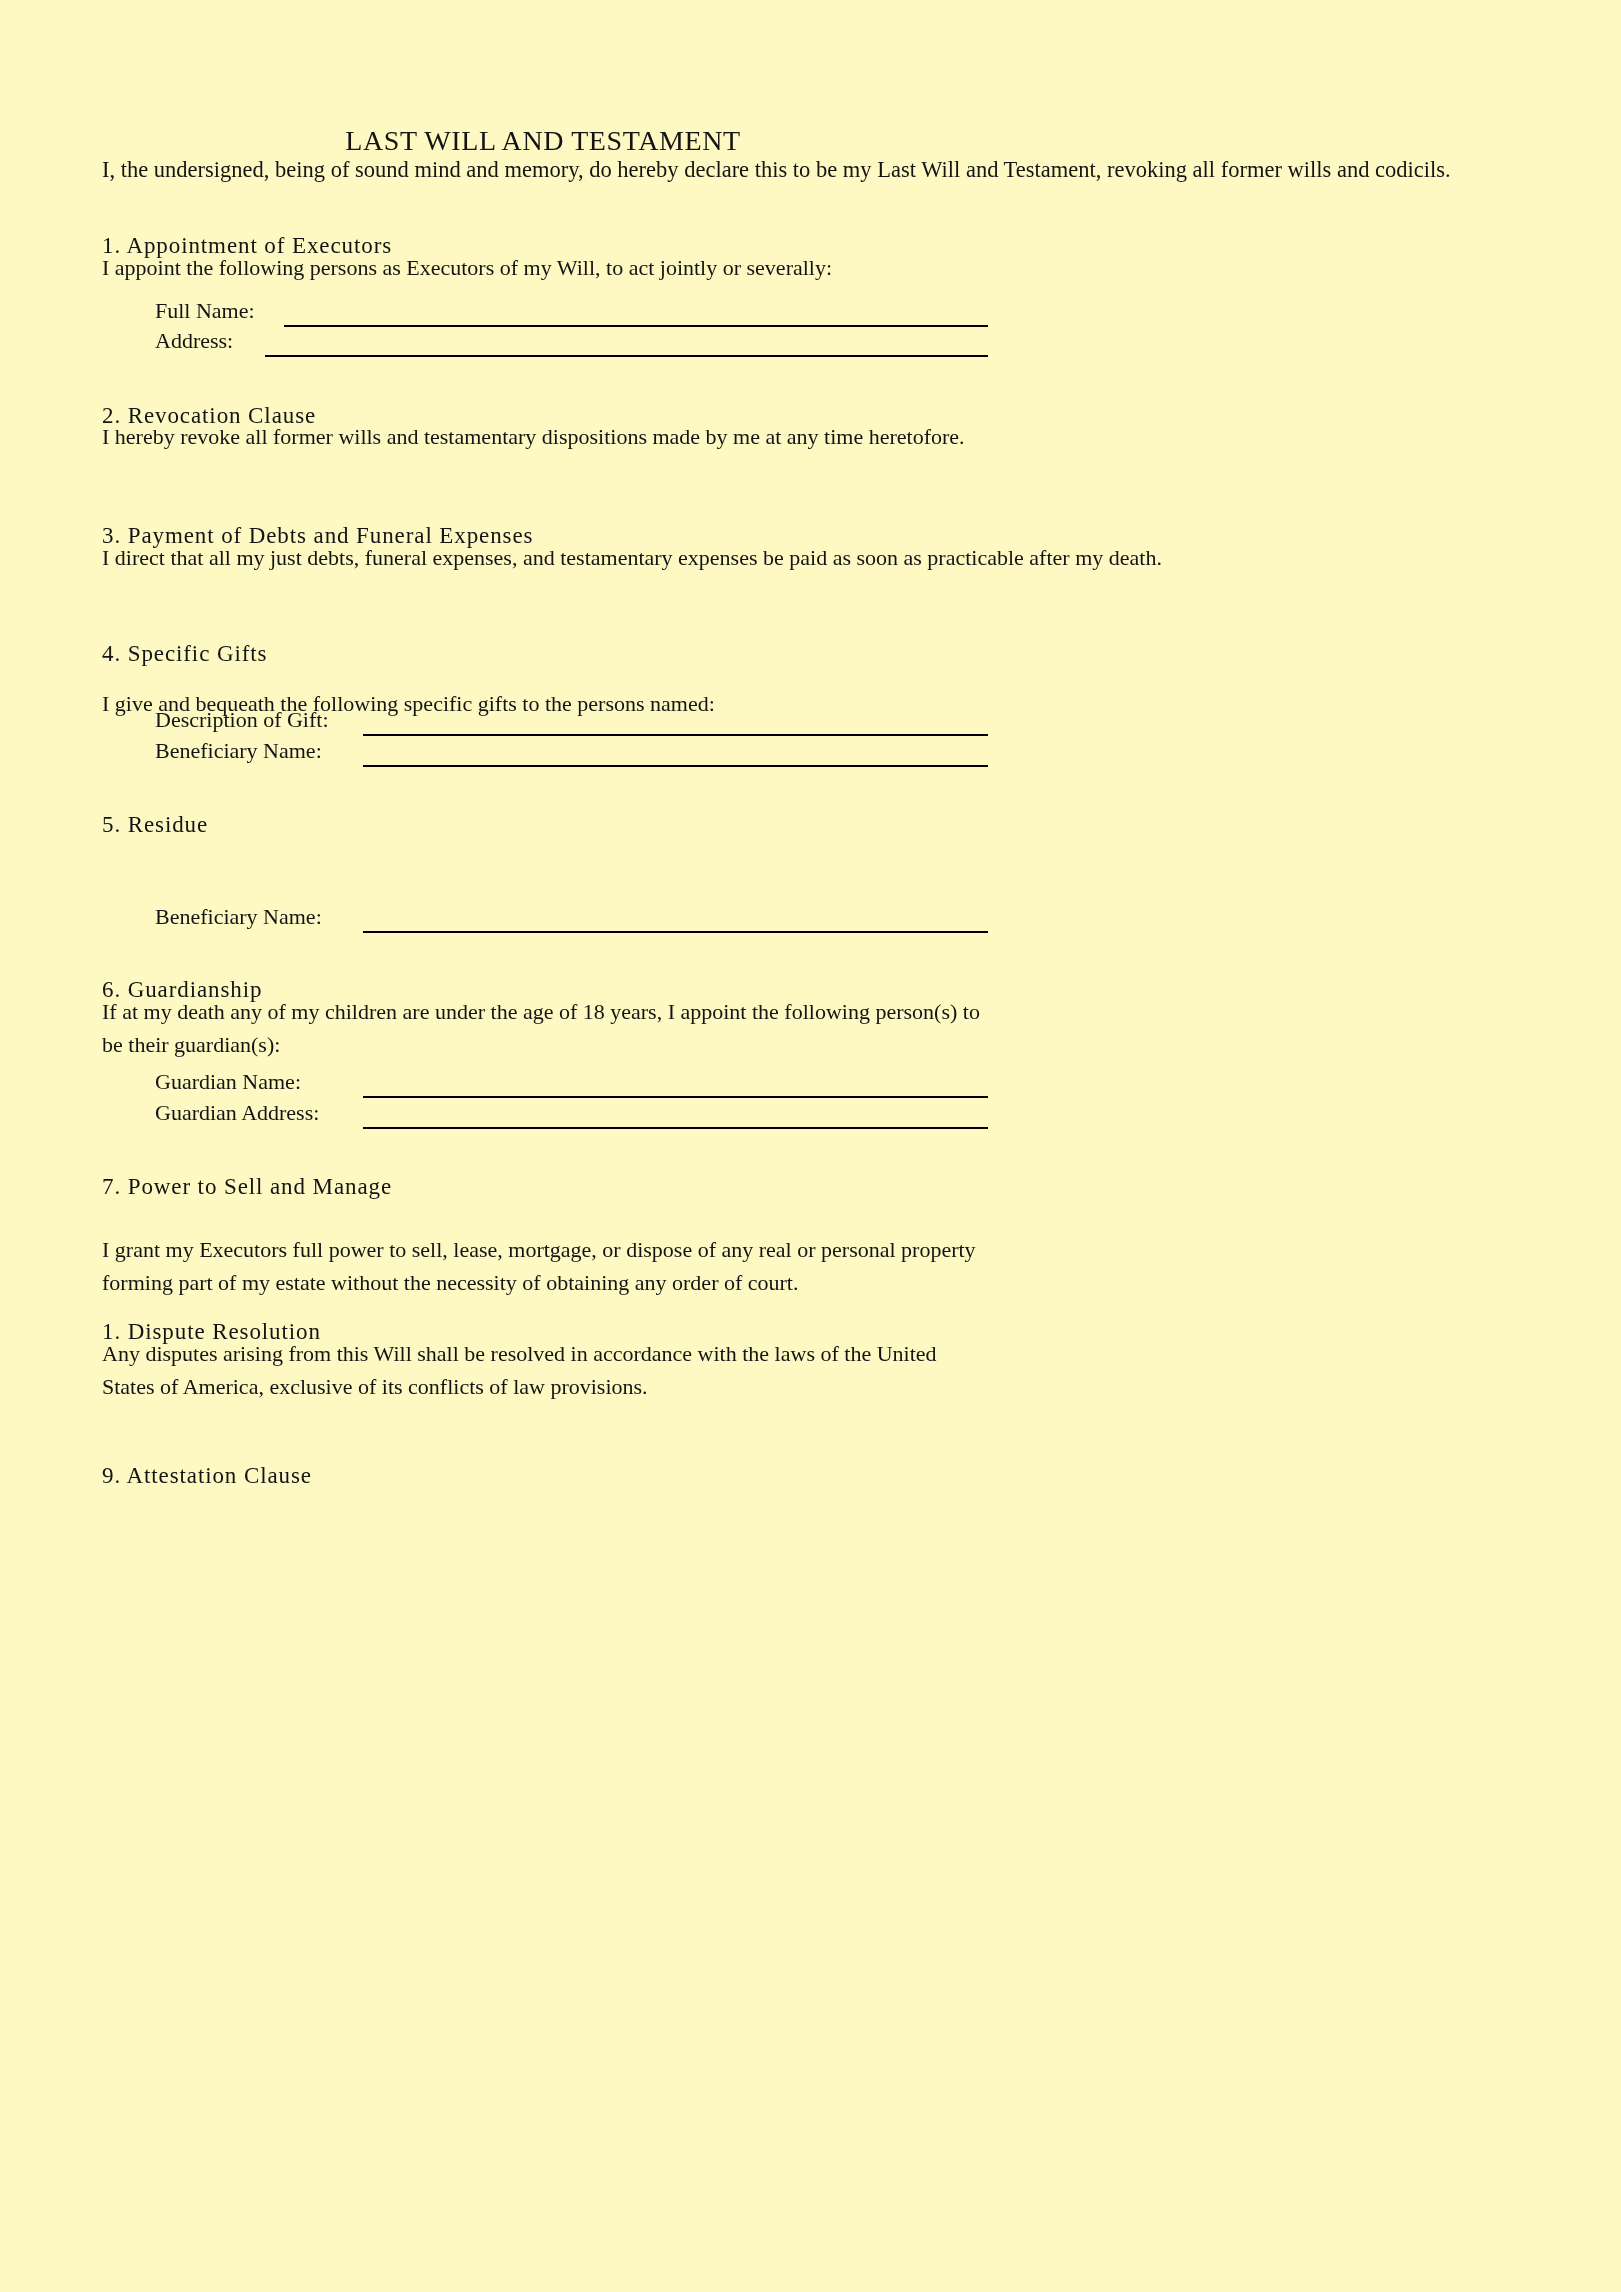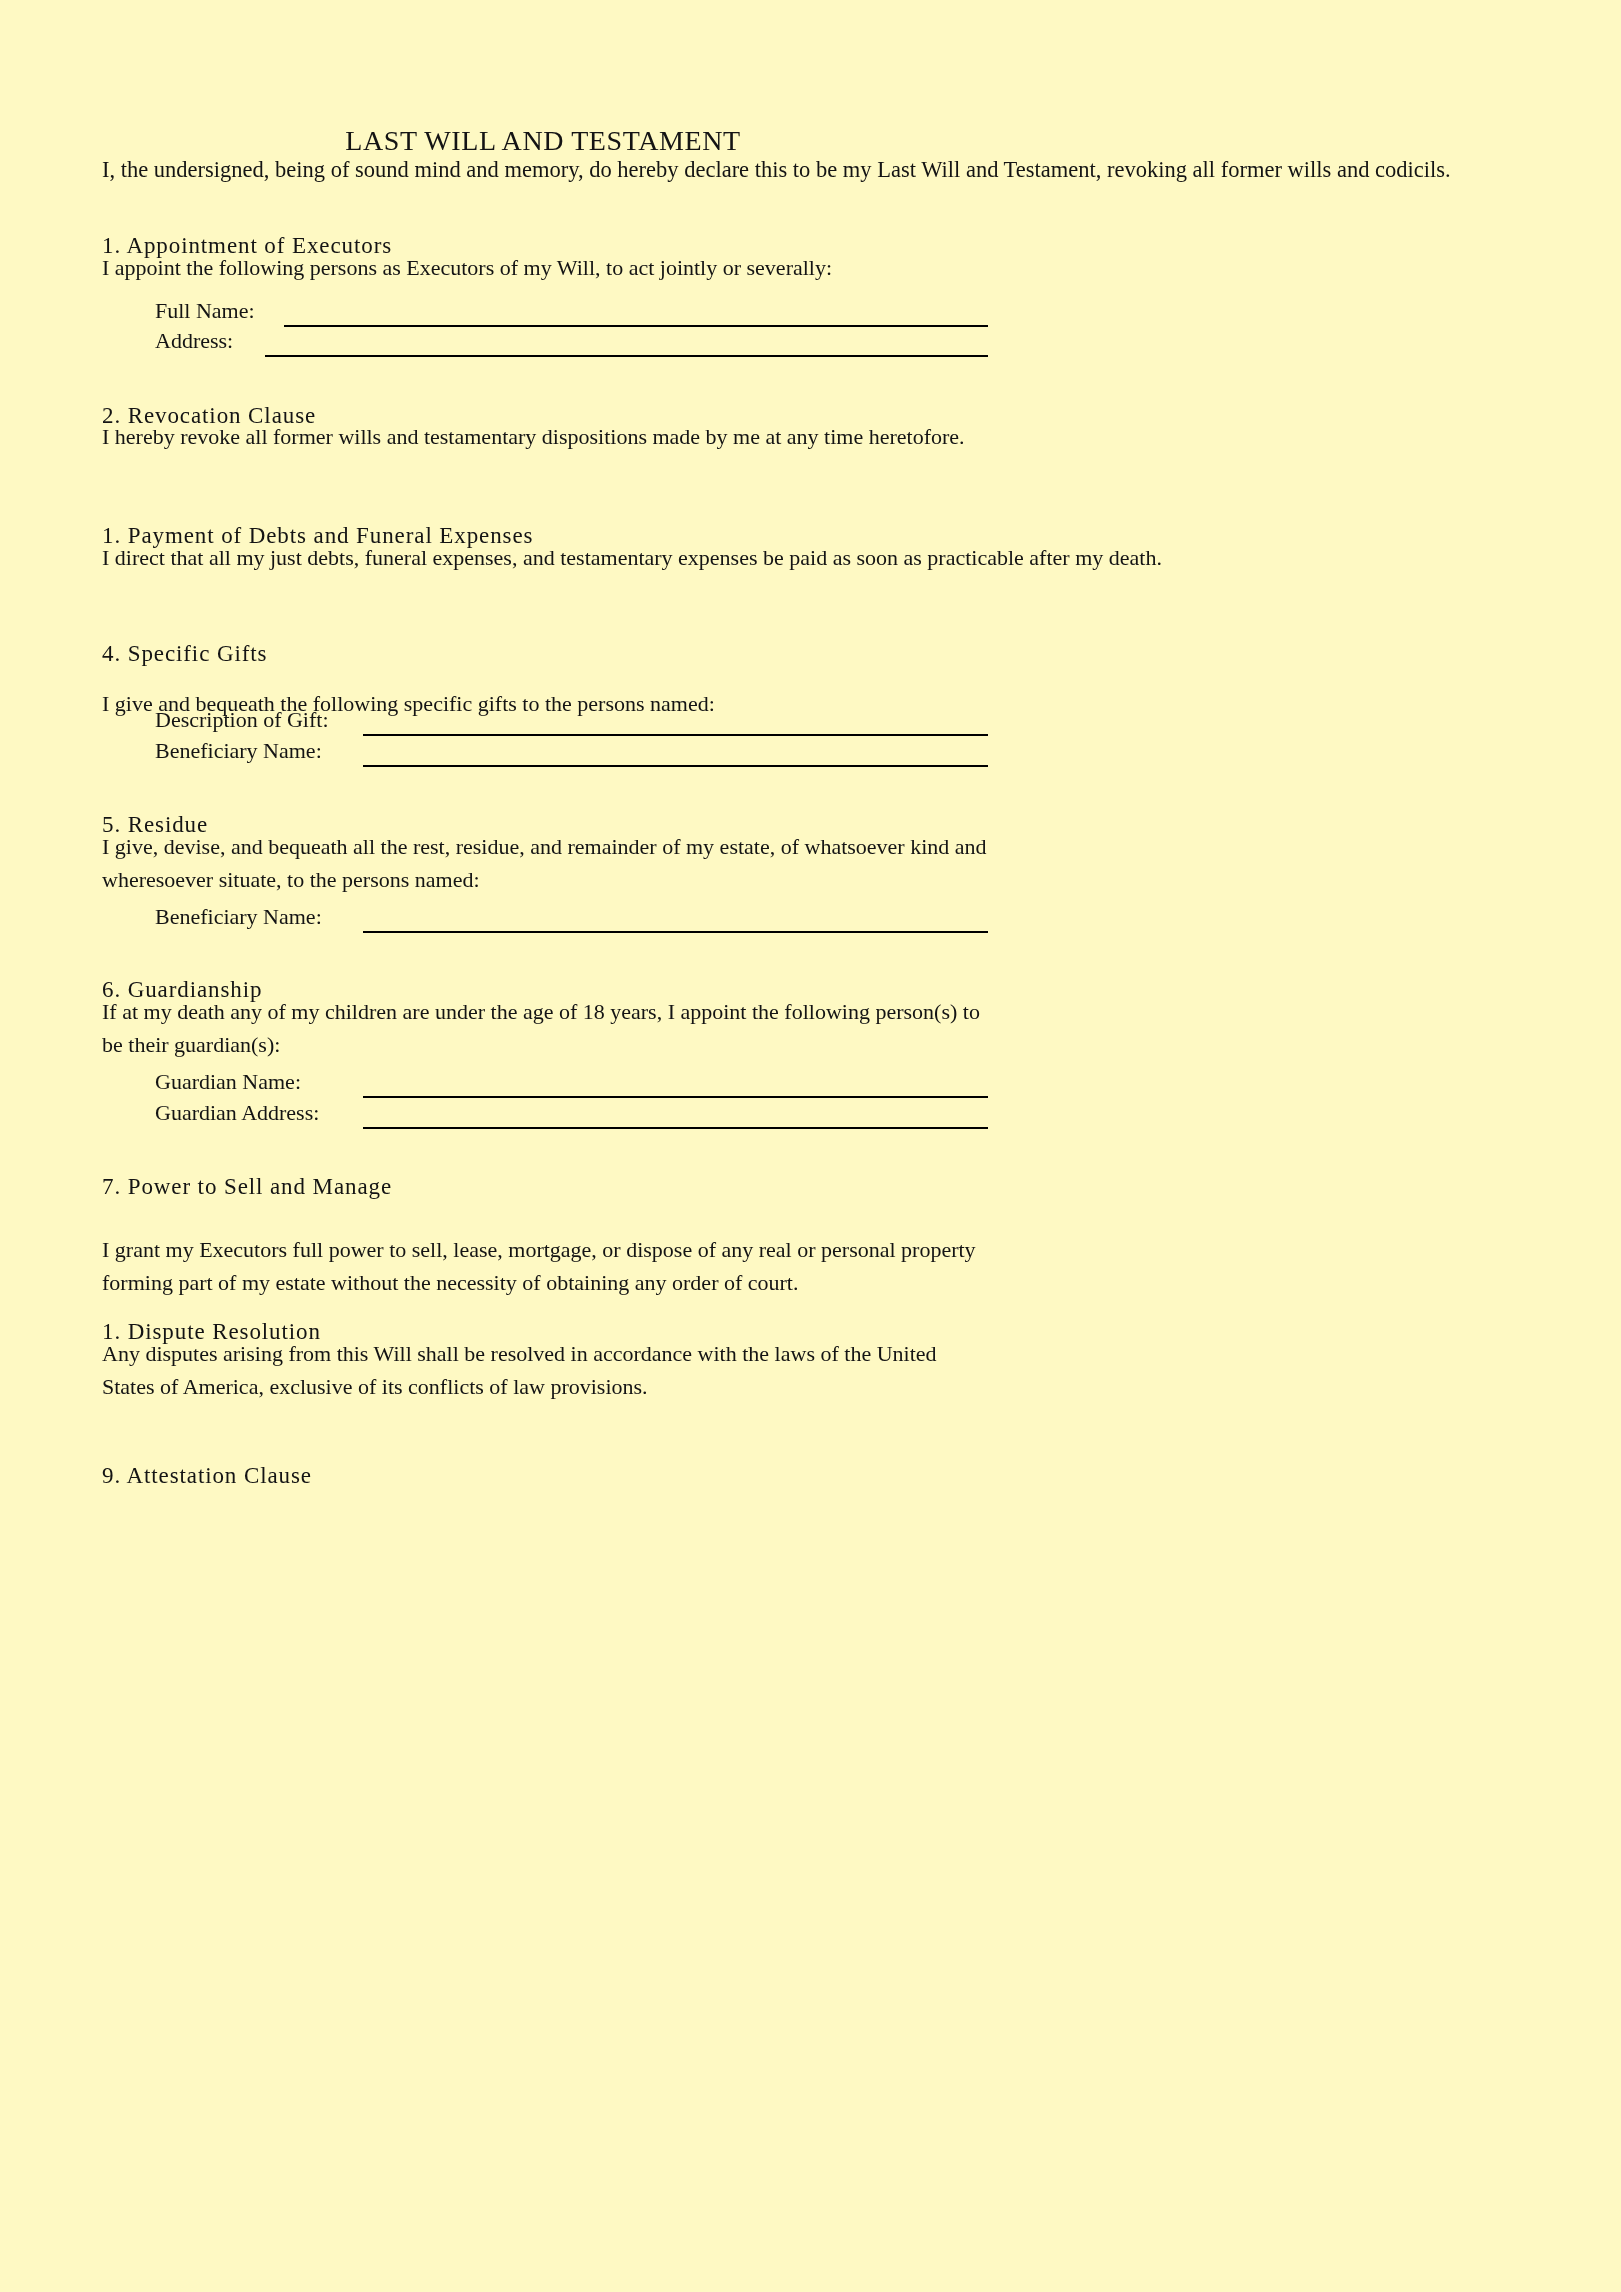--- a/index.html
+++ b/index.html
@@ -111,38 +111,37 @@
   </div>
 
   <div class="field-row" style="top:328px;">
     <span class="field-label">Address:</span>
     <span class="field-rule" style="left:163px; width:723px;"></span>
   </div>
 
   <div class="sec-heading" style="top:391px;">2. Revocation Clause</div>
   <div class="sec-body nowrap" style="top:420px;">I hereby revoke all former wills and testamentary dispositions made by me at any time heretofore.</div>
 
-  <div class="sec-heading" style="top:511px;">1. Payment of Debts and Funeral Expenses</div>
+  <div class="sec-heading" style="top:511px;">3. Payment of Debts and Funeral Expenses</div>
   <div class="sec-body nowrap" style="top:541px;">I direct that all my just debts, funeral expenses, and testamentary expenses be paid as soon as practicable after my death.</div>
 
   <div class="sec-heading" style="top:629px;">4. Specific Gifts</div>
   <div class="sec-body nowrap" style="top:687px;">I give and bequeath the following specific gifts to the persons named:</div>
 
   <div class="field-row" style="top:707px;">
     <span class="field-label">Description of Gift:</span>
     <span class="field-rule" style="left:261px; width:625px;"></span>
   </div>
 
   <div class="field-row" style="top:738px;">
     <span class="field-label">Beneficiary Name:</span>
     <span class="field-rule" style="left:261px; width:625px;"></span>
   </div>
 
   <div class="sec-heading" style="top:800px;">5. Residue</div>
-  <div class="sec-body wrap" style="top:830px;">I give, devise, and bequeath all the rest, residue, and remainder of my estate, of whatsoever kind and wheresoever situate, to the persons named:</div>
 
   <div class="field-row" style="top:904px;">
     <span class="field-label">Beneficiary Name:</span>
     <span class="field-rule" style="left:261px; width:625px;"></span>
   </div>
 
   <div class="sec-heading" style="top:965px;">6. Guardianship</div>
   <div class="sec-body wrap" style="top:995px;">If at my death any of my children are under the age of 18 years, I appoint the following person(s) to be their guardian(s):</div>
 
   <div class="field-row" style="top:1069px;">

